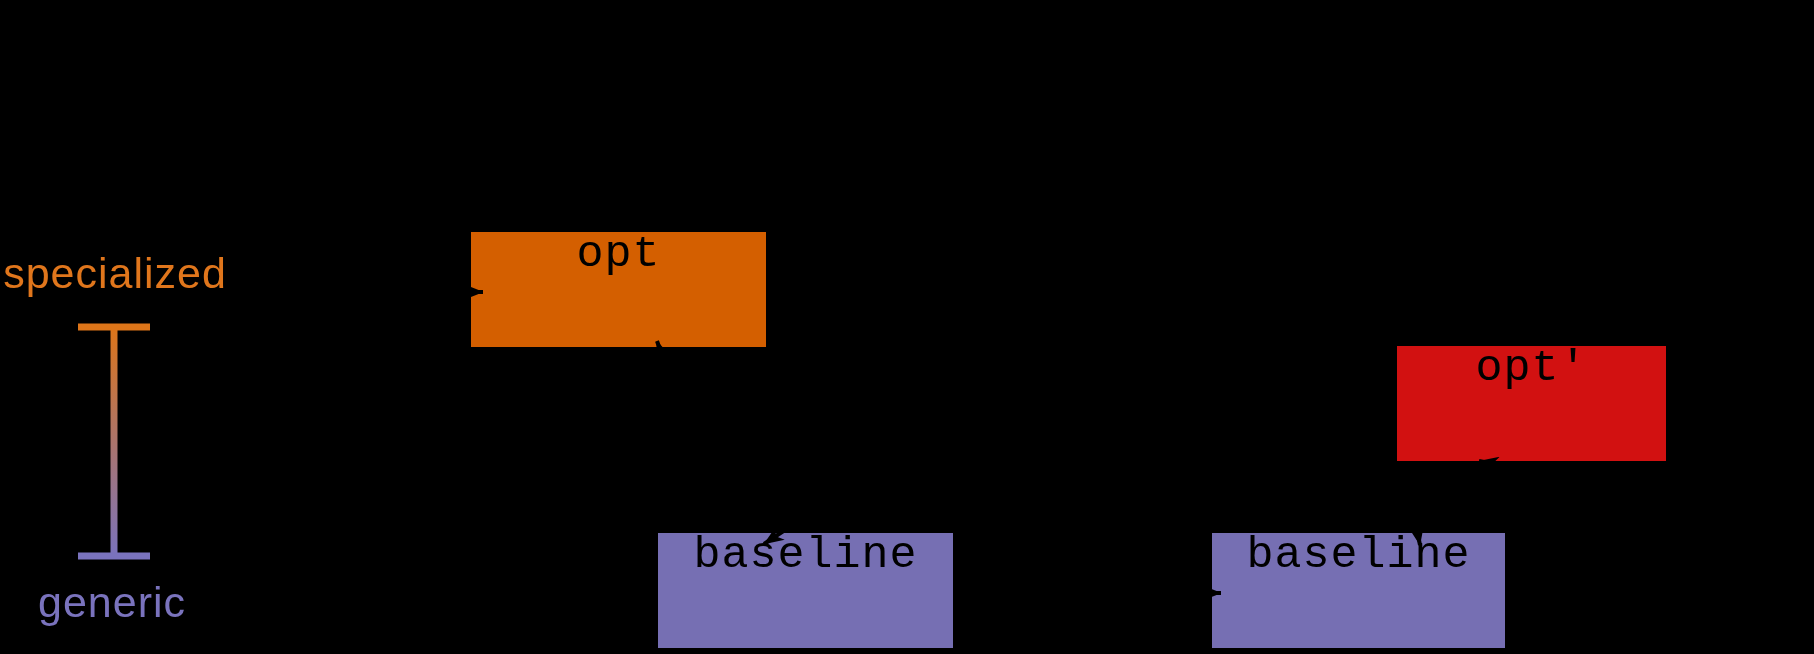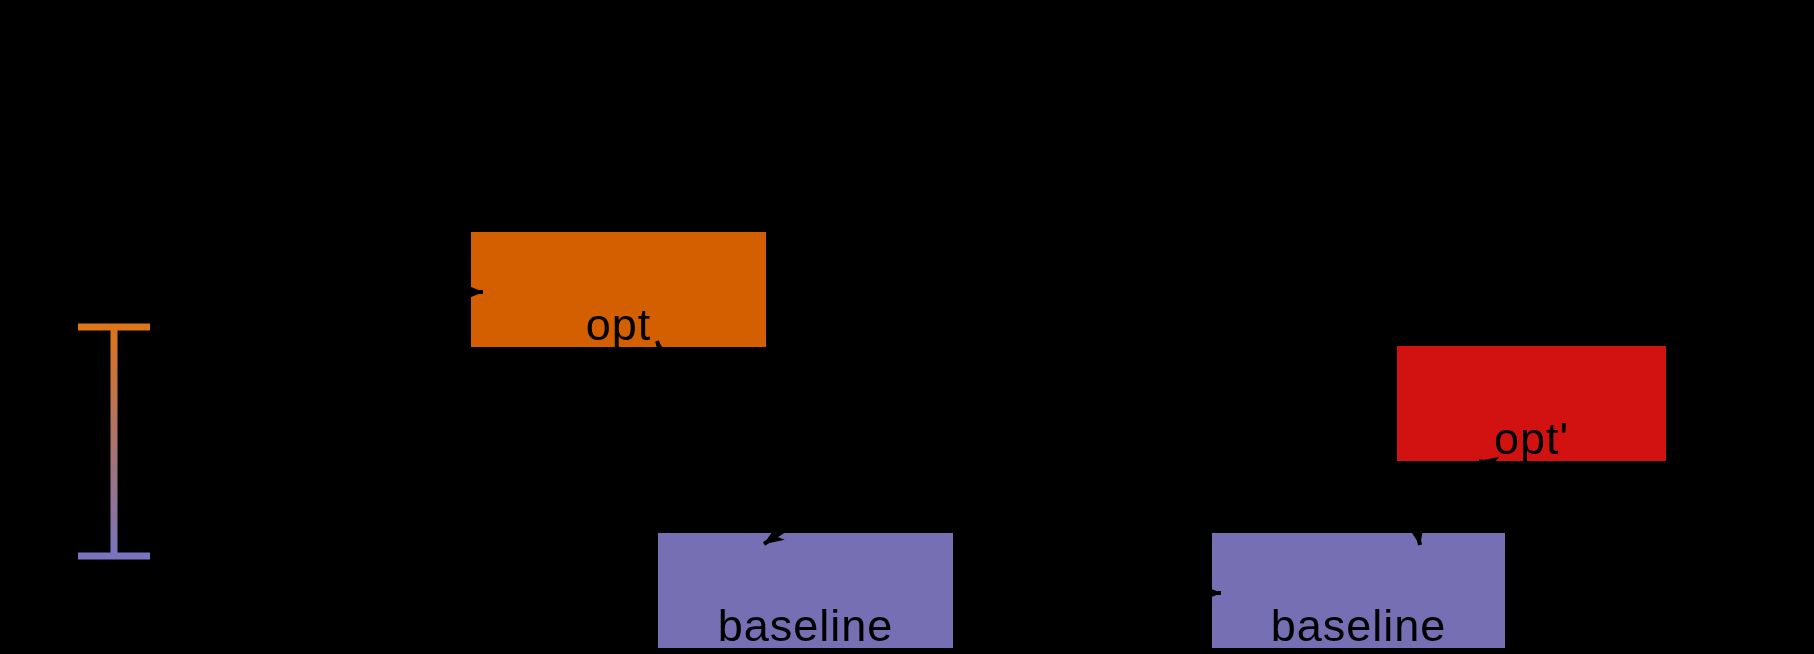--- a/index.html
+++ b/index.html
@@ -26,22 +26,23 @@
     white-space: nowrap;
     font-size: 43px;
     letter-spacing: 1px;
     line-height: 1;
   }
   #legend-top { left: 115px; top: 252px; }
   #legend-bottom { left: 112px; top: 581px; }
   .node {
     position: absolute;
     display: flex;
-    align-items: flex-end;
+    align-items: flex-start;
     justify-content: center;
+    font-family: Liberation Mono, monospace;
   }
   .node-label {
     font-size: 45px;
     letter-spacing: 1px;
     line-height: 1;
   }
 </style>
 </head>
 <body>
 
@@ -55,20 +56,22 @@
           <stop offset="0%" stop-color="#dd7519"></stop>
           <stop offset="100%" stop-color="#7a73bd"></stop>
         </linearGradient>
       </defs>
       <g>
         <rect x="110.5" y="327" width="7" height="229" fill="url(#axisGrad)"></rect>
         <rect x="78" y="323.5" width="72" height="7" fill="#dd7519"></rect>
         <rect x="78" y="552.5" width="72" height="7" fill="#7a73bd"></rect>
       </g>
     </svg>
+  <div class="legend-label" id="legend-top" style="color: rgb(224, 118, 28);">specialized</div>
+  <div class="legend-label" id="legend-bottom" style="color: rgb(122, 115, 189);">generic</div>
   <div id="nodes">
       <div class="node" style="left: 471px; top: 232px; width: 295px; height: 115px; background: rgb(212, 95, 0);">
         <span class="node-label" style="color: rgb(0, 0, 0);">opt</span>
       </div>
       <div class="node" style="left: 658px; top: 533px; width: 295px; height: 115px; background: rgb(118, 111, 179);">
         <span class="node-label" style="color: rgb(0, 0, 0);">baseline</span>
       </div>
       <div class="node" style="left: 1397px; top: 346px; width: 269px; height: 115px; background: rgb(210, 17, 17);">
         <span class="node-label" style="color: rgb(0, 0, 0);">opt'</span>
       </div>

